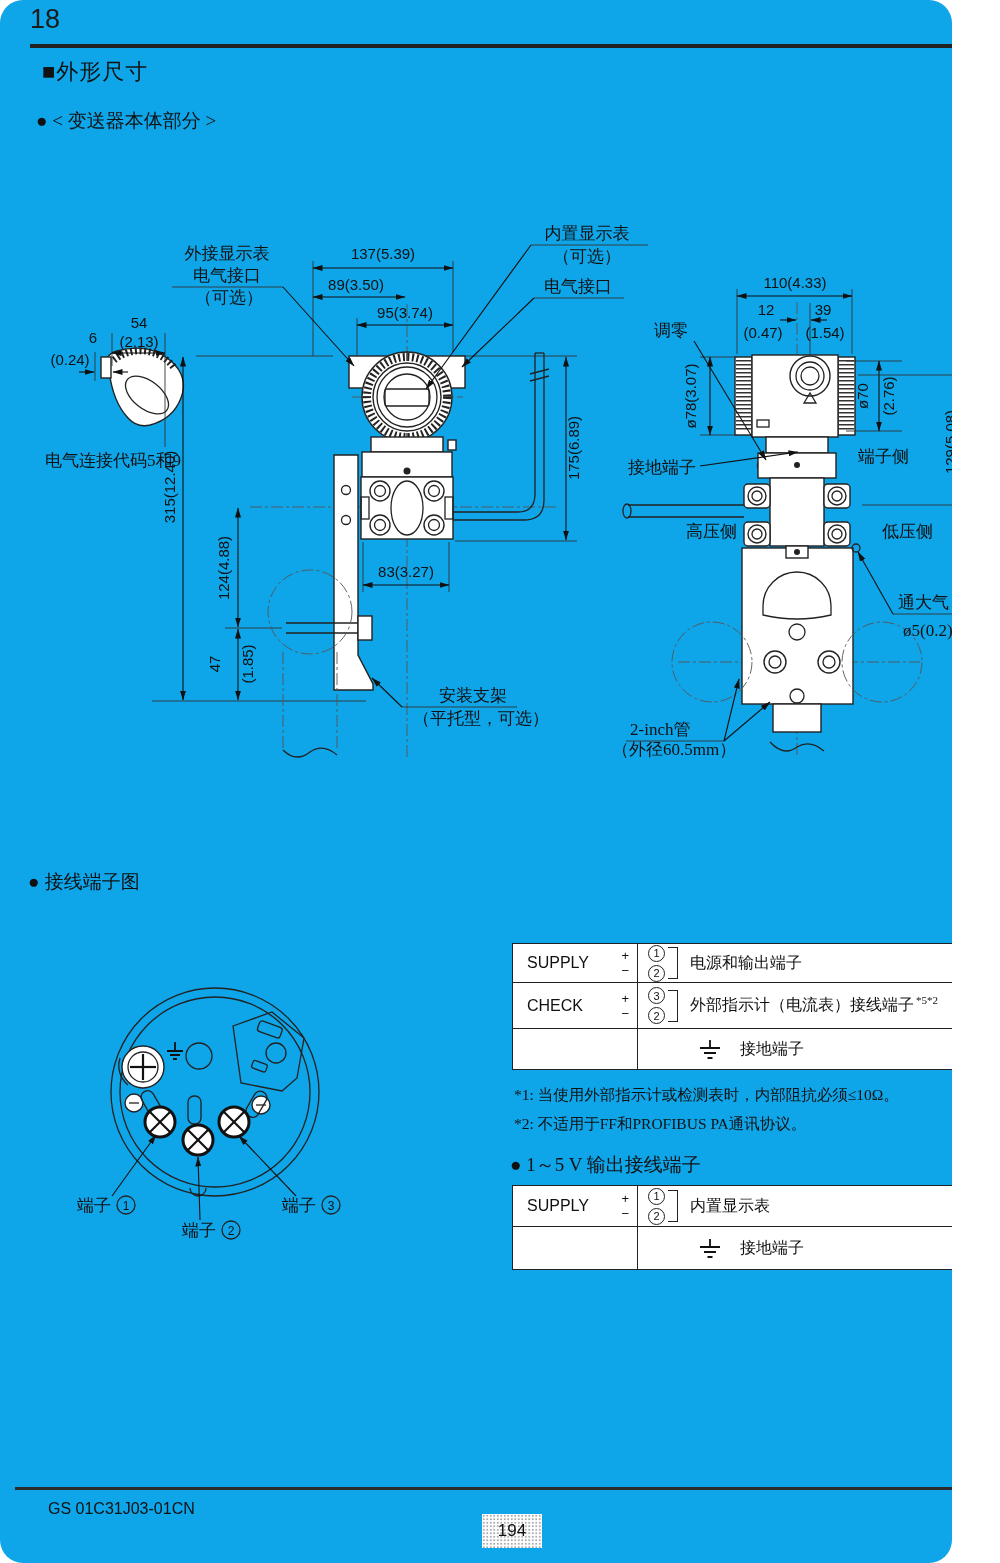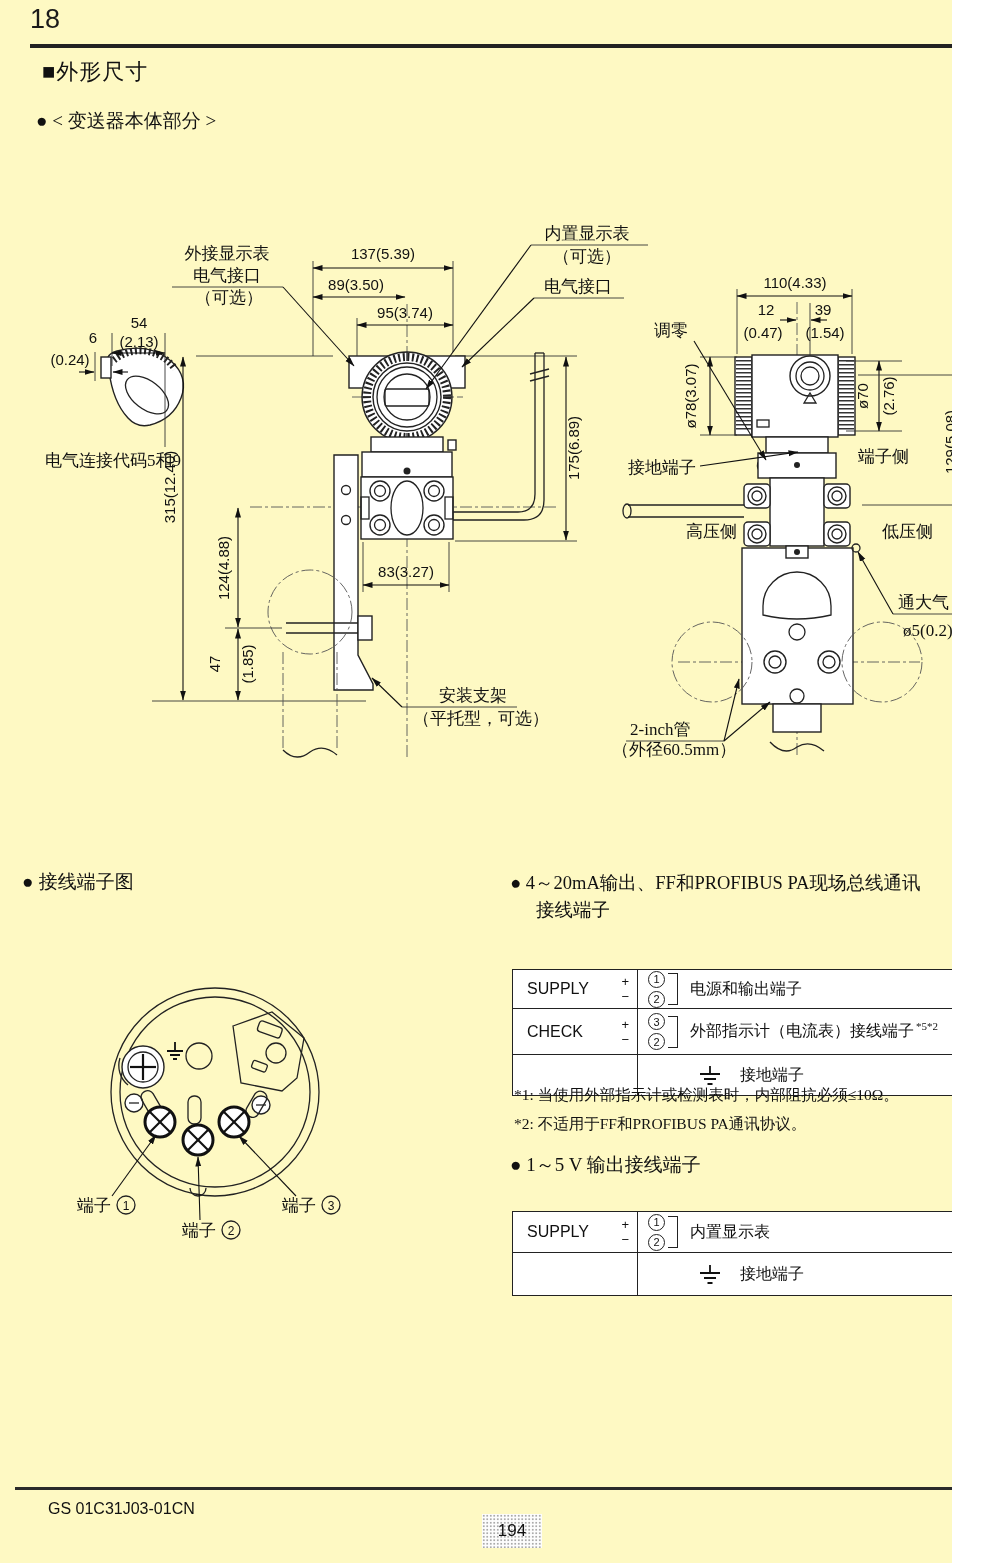--- a/index.html
+++ b/index.html
@@ -1,31 +1,31 @@
 <!DOCTYPE html>
 <html><head>
 <meta charset="utf-8">
 <style>
   html,body{margin:0;padding:0;background:#fff;}
-  #page{position:relative;width:952px;height:1563px;background:#fef9c3;overflow:hidden;
-        font-family:"Liberation Serif",serif;color:#111;}
+  #page{position:relative;width:952px;height:1563px;background:#0ea5e9;overflow:hidden;
+        font-family:"Liberation Serif",serif;color:#111;border-radius:23px;}
   .abs{position:absolute;}
   
   #page-num-top{left:30px;top:4px;font:27px "Liberation Sans",sans-serif;color:#1a1a1a;}
   #head-rule{left:30px;top:44px;width:956px;height:4px;background:#222;}
   #h-section{left:42px;top:57px;font:500 22px "Liberation Sans",sans-serif;letter-spacing:1px;}
   #h-sub{left:36px;top:108px;font:19px "Liberation Serif",serif;}
-  #h-term{left:22px;top:869px;font:500 19px "Liberation Sans",sans-serif;}
+  #h-term{left:28px;top:869px;font:500 19px "Liberation Sans",sans-serif;}
   #h-w1{left:510px;top:870px;font:18.5px "Liberation Serif",serif;line-height:27px;}
   #h-w1 .ind{padding-left:26px;}
   #h-w2{left:510px;top:1152px;font:19px "Liberation Serif",serif;}
   #notes1{left:514px;top:1080px;font:15.5px "Liberation Serif",serif;line-height:29px;}
   #para2{left:512px;top:1316px;font:16.5px "Liberation Serif",serif;line-height:27px;width:480px;}
   
-  table.tt{border-collapse:collapse;background:#fff;margin-top:26px;}
+  table.tt{border-collapse:collapse;background:#fff;}
   .tt td{border:1.6px solid #222;padding:0 6px;vertical-align:middle;}
   .tt td.c1{width:112px;}
   .namecell{display:flex;align-items:center;justify-content:space-between;font:16px "Liberation Sans",sans-serif;padding-left:8px;}
   .pm{display:flex;flex-direction:column;line-height:11px;font:13px "Liberation Sans",sans-serif;text-align:center;margin-right:2px;}
   .desccell{display:flex;align-items:center;font:16px "Liberation Serif",serif;padding-left:4px;}
   .pins{display:flex;flex-direction:column;gap:3px;margin-right:3px;}
   .pin{width:15px;height:15px;border:1.2px solid #222;border-radius:50%;display:flex;align-items:center;justify-content:center;
        font:11px "Liberation Sans",sans-serif;background:#fff;}
   .bracket{width:9px;height:30px;border:1.6px solid #222;border-left:none;margin-right:12px;}
   .sup{font-size:11px;position:relative;top:-6px;margin-left:2px;}
@@ -345,24 +345,20 @@
       <circle class="ln" cx="231" cy="1230" r="9"></circle>
       <text class="dts" x="231" y="1235">2</text>
     </g>
     <g>
       <text class="cn" x="282" y="1211">端子</text>
       <circle class="ln" cx="331" cy="1205" r="9"></circle>
       <text class="dts" x="331" y="1210">3</text>
     </g>
   </svg>
 
-  <div class="abs" id="h-w1">
-    <div>● 4～20mA输出、FF和PROFIBUS PA现场总线通讯</div>
-    <div class="ind">接线端子</div>
-  </div>
 
   <table class="tt abs" style="left:512px;top:943px;width:484px">
     <tbody>
         <tr>
       <td class="c1" style="height:38px">
         <div class="namecell">
           <span>SUPPLY</span>
           <span class="pm">
             <span>+</span>
                 <span>−</span>

